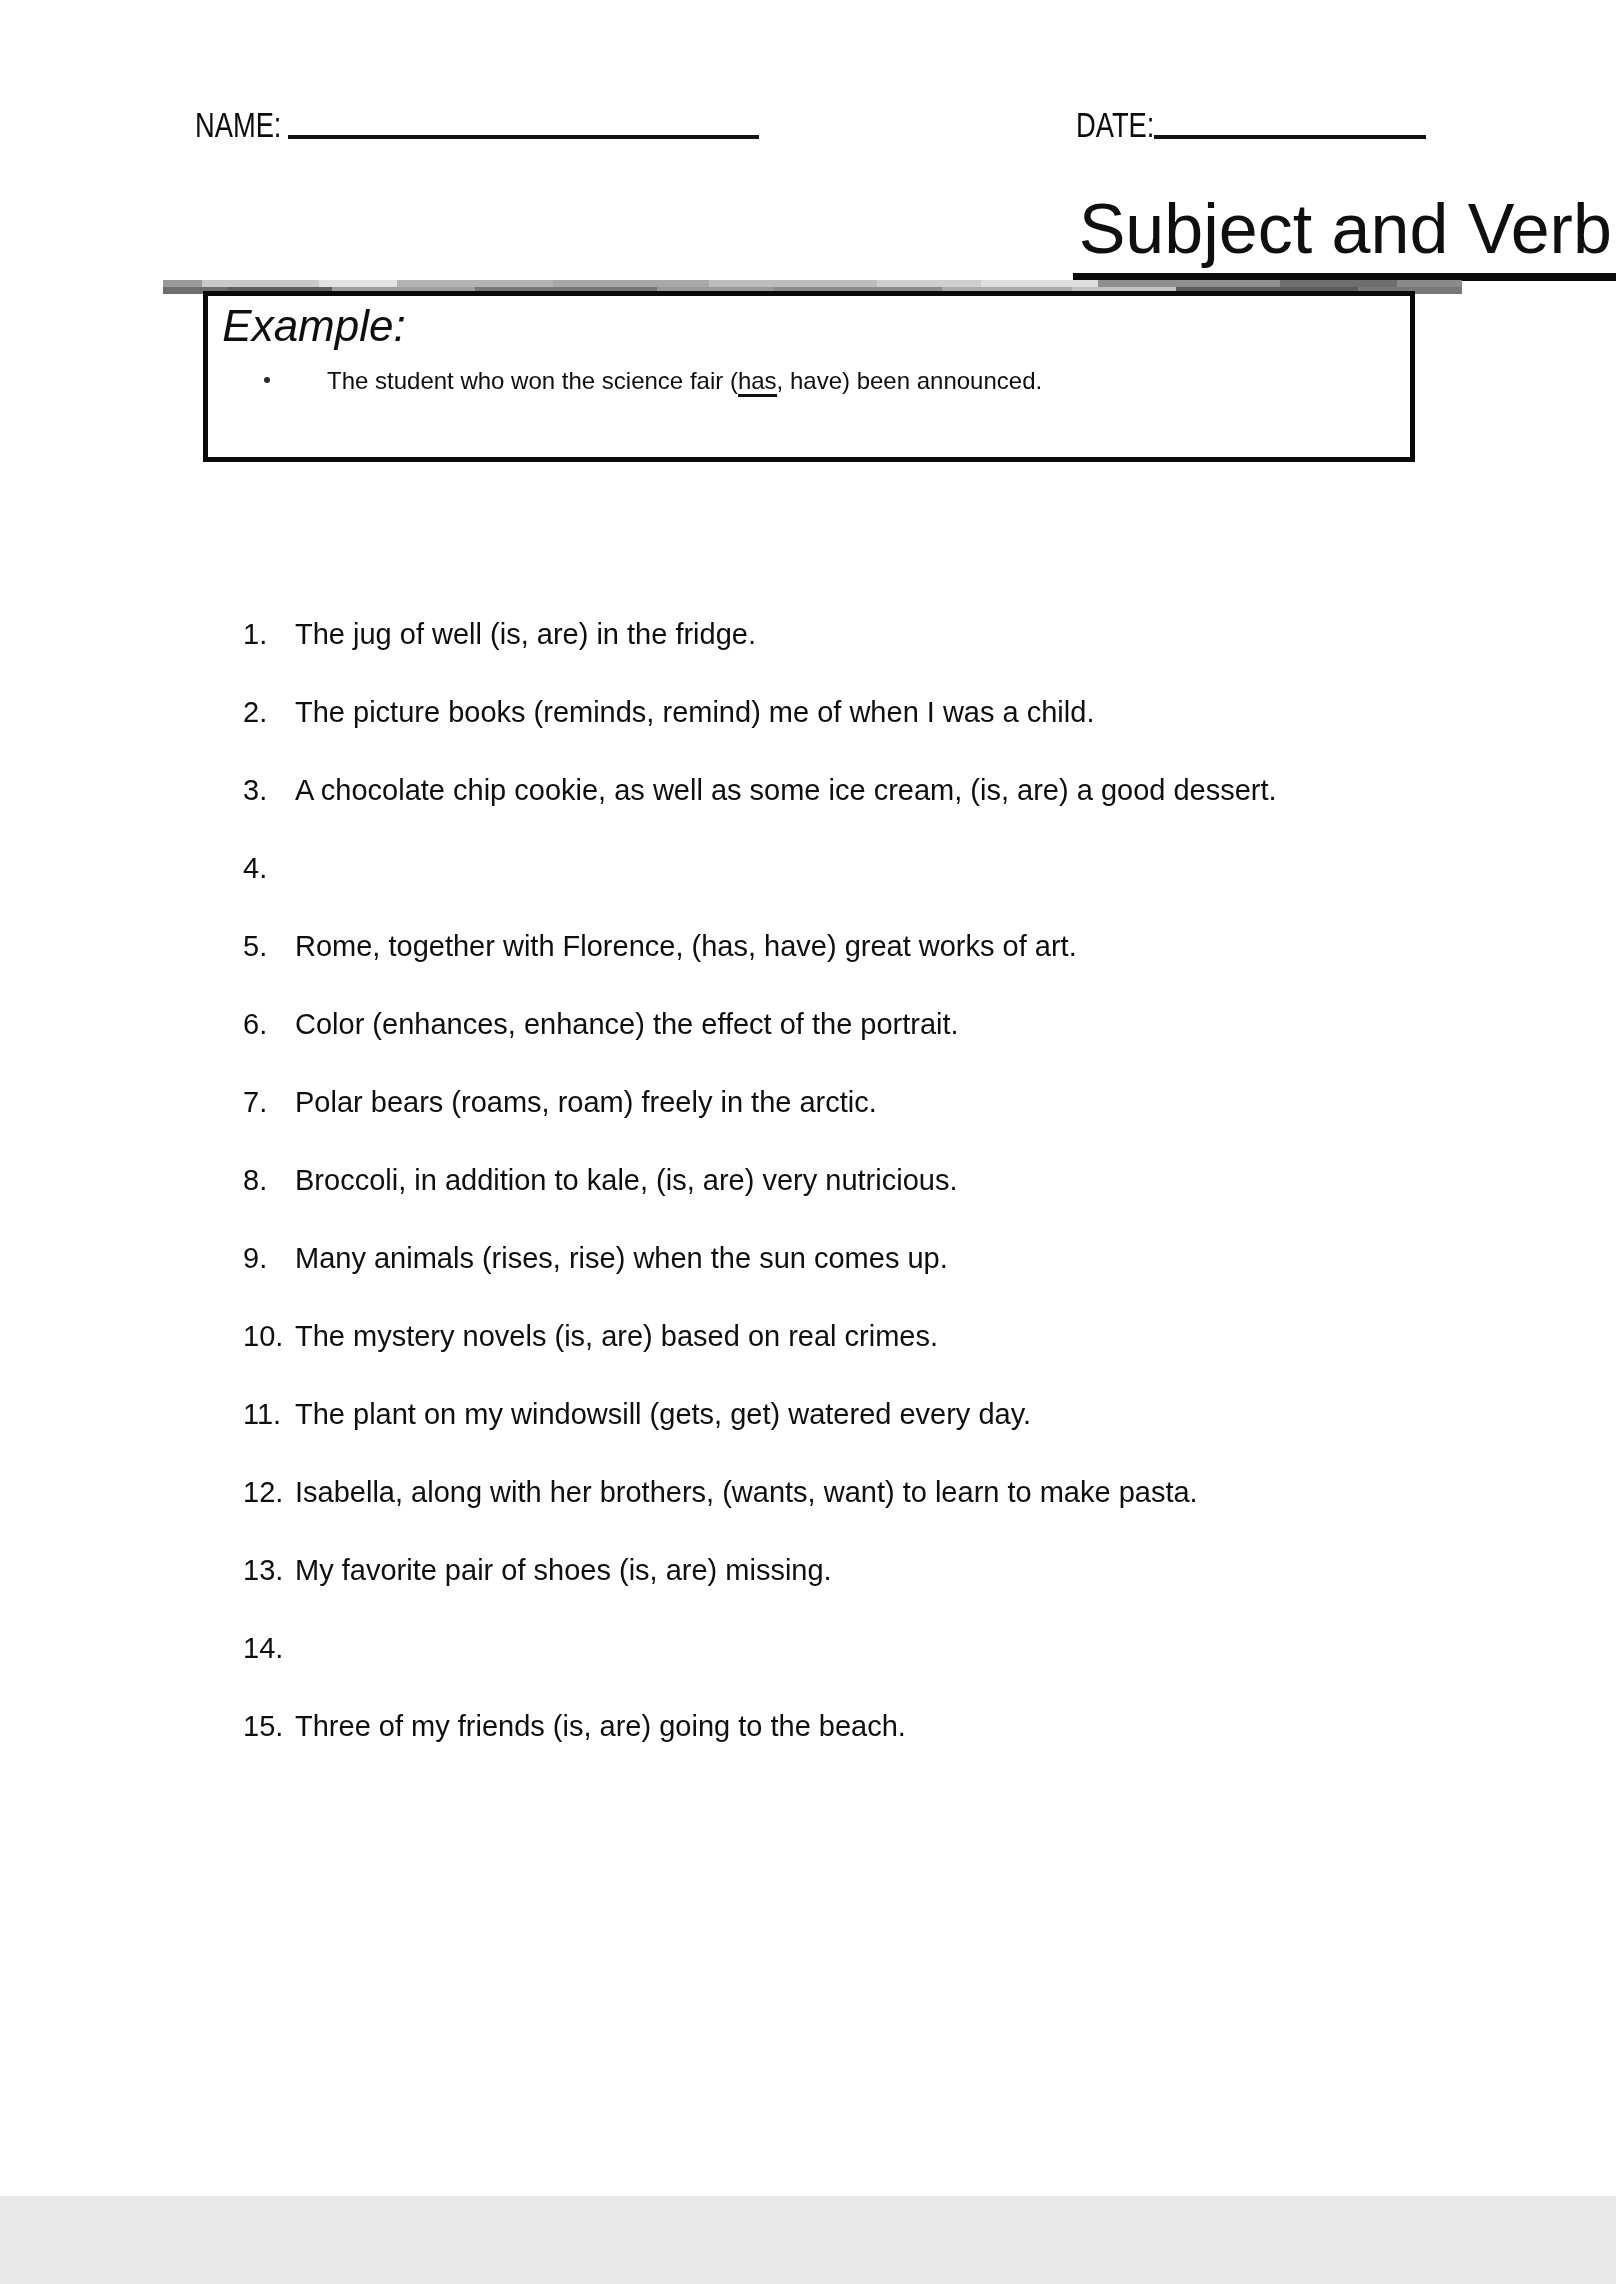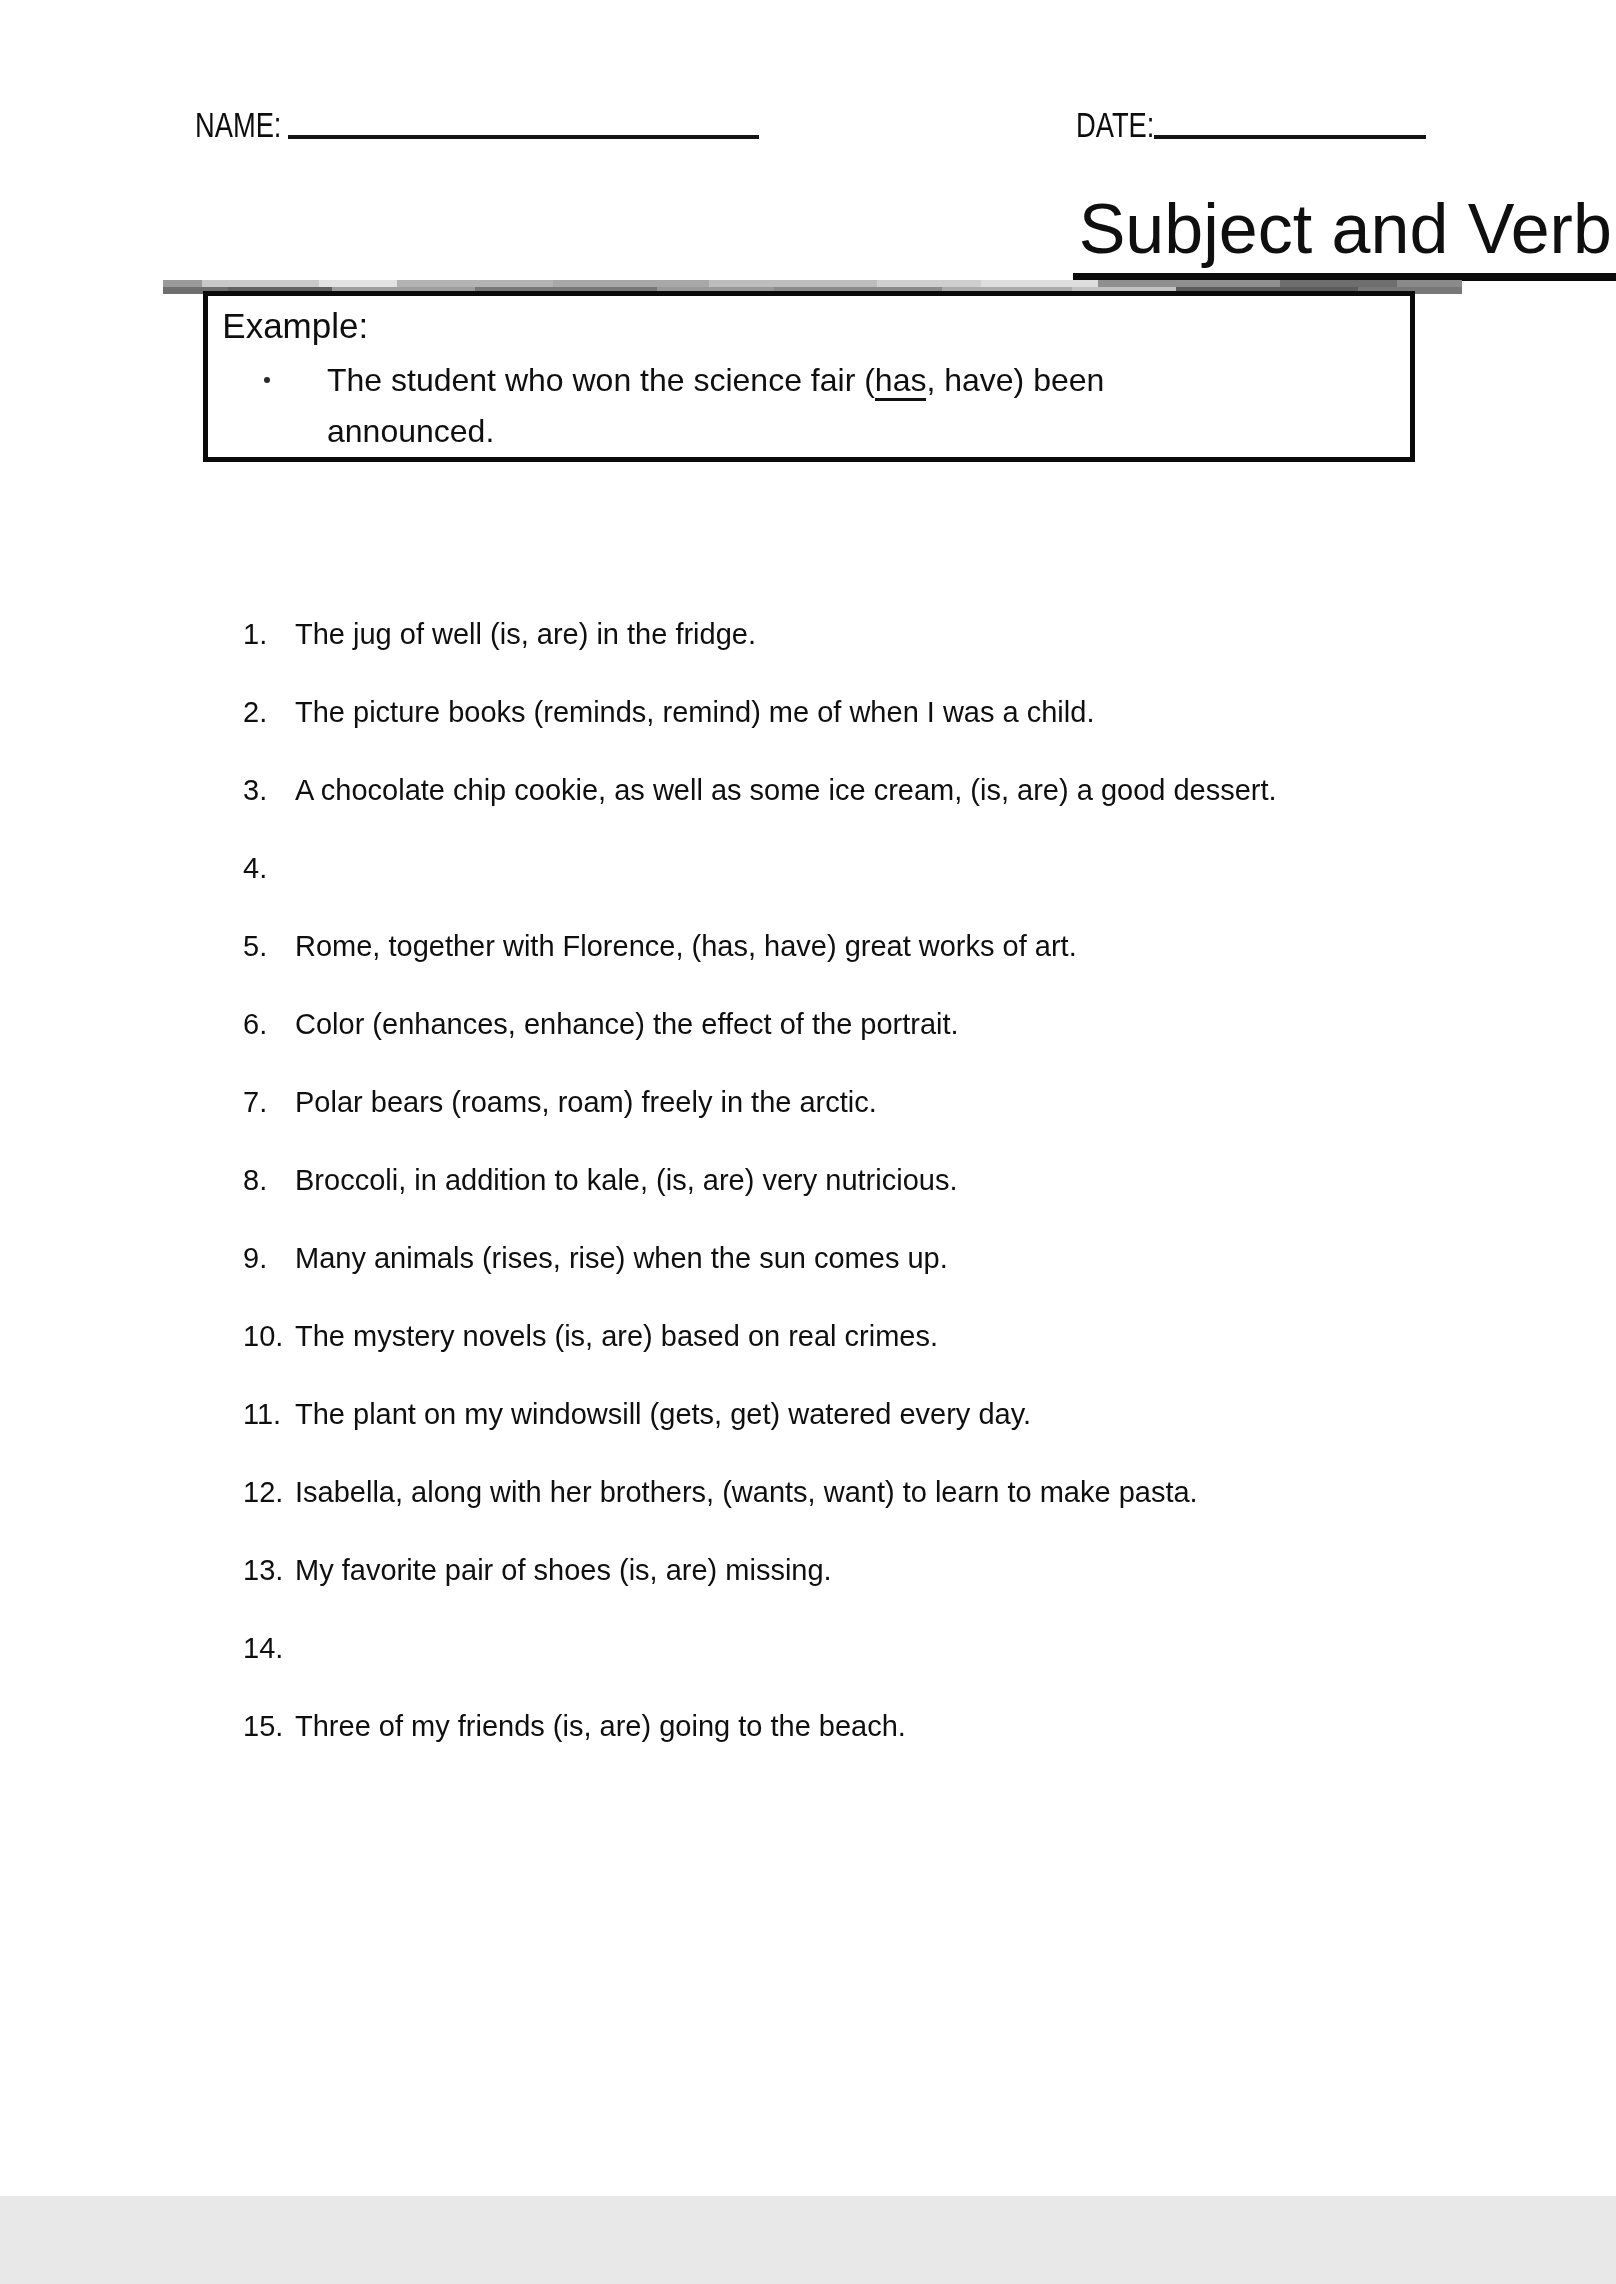--- a/index.html
+++ b/index.html
@@ -73,40 +73,41 @@
     left:203px;
     top:291px;
     width:1212px;
     height:171px;
     box-sizing:border-box;
     border:5.2px solid #0a0a0a;
     background:#fff;
   }
   .example-heading{
     margin:9px 0 0 14.3px;
-    font-size:35px;
+    font-size:44px;
     line-height:42px;
+    font-style:italic;
   }
   .example-row{
     position:relative;
     margin-top:7.8px;
   }
   .bullet-dot{
     position:absolute;
     left:56px;
     top:22px;
     width:5.9px;
     height:5.9px;
     border-radius:50%;
     background:#2a2a2a;
   }
   .example-sentence{
     margin-left:119px;
     max-width:931px;
-    font-size:32px;
+    font-size:24px;
     line-height:51px;
   }
   .answer-underlined{
     border-bottom:3.3px solid #111;
   }
   
   .qlist{
     position:absolute;
     left:243px;
     top:613px;

